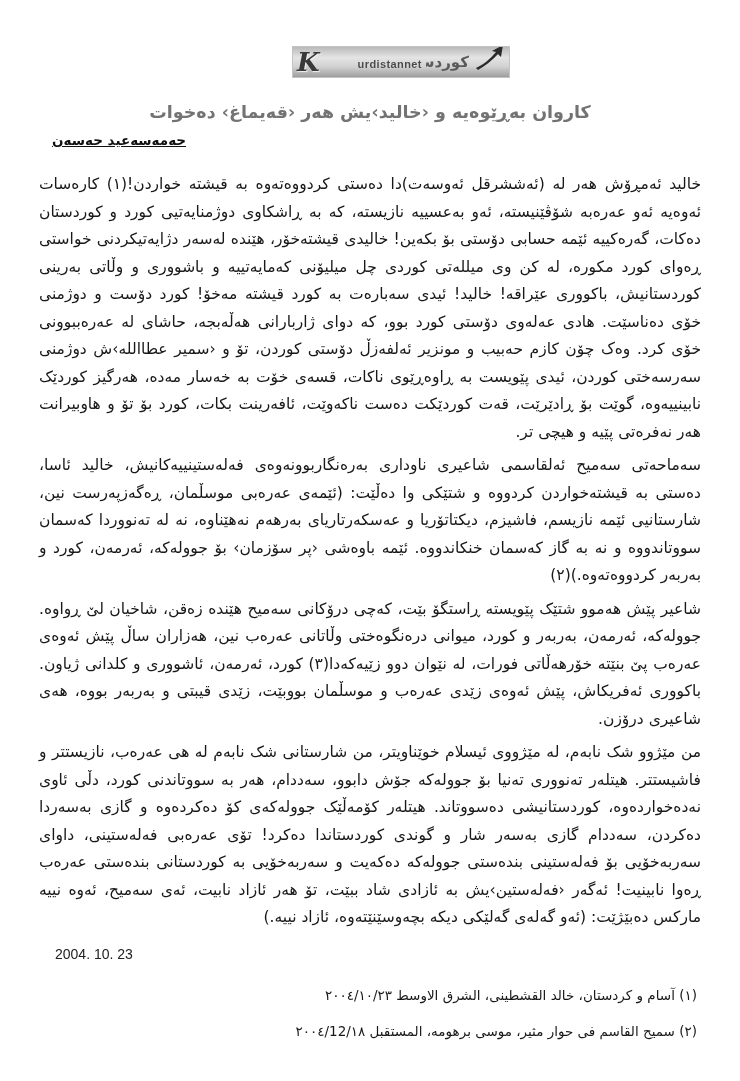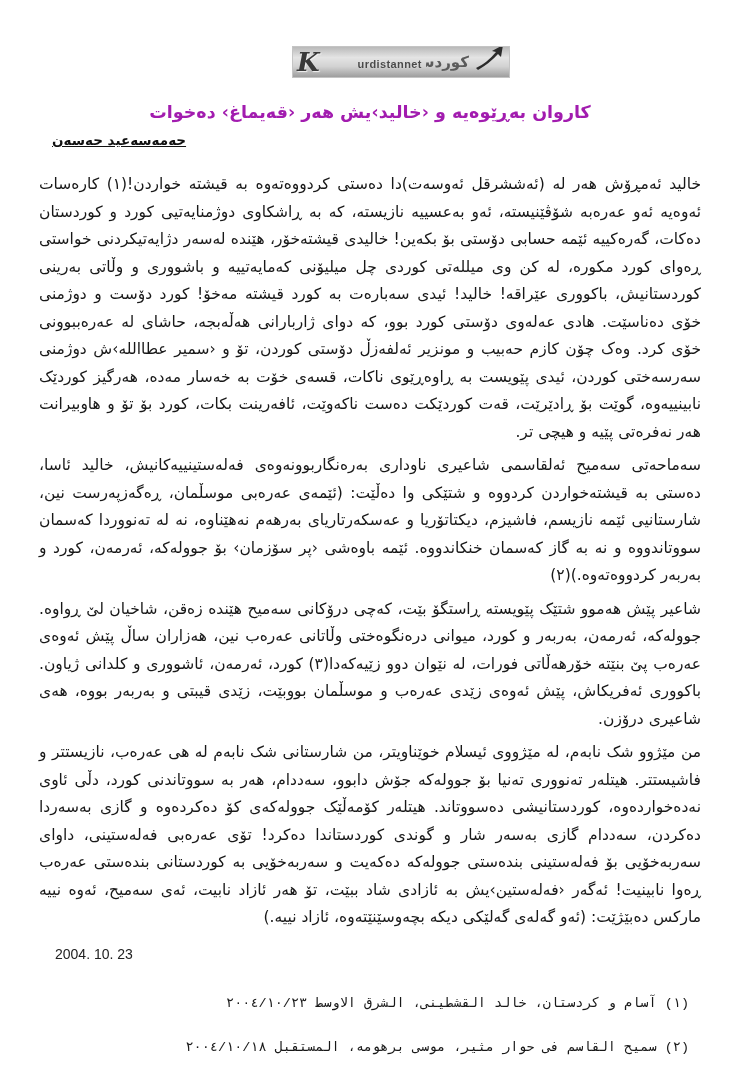--- a/index.html
+++ b/index.html
@@ -42,21 +42,21 @@
     margin:0 6px 0 4px;
     white-space:nowrap; overflow:hidden;
     flex:1; text-align:center;
   }
   .logo-arrow { flex:0 0 auto; margin-top:-6px; }
   
   .title {
     position:absolute; top:90px; left:0; right:0;
     direction:rtl; text-align:center;
     font-size:17.5px; font-weight:bold;
-    color:#a21caf;
+    color:#737373;
   }
   .author {
     position:absolute; top:132px; left:52px;
     direction:rtl;
     font-size:13.5px; font-weight:bold;
     text-decoration:underline;
     color:#111;
     text-align:right;
   }
   
@@ -75,21 +75,21 @@
     position:absolute; left:55px; top:946px;
     font-family:Liberation Sans, sans-serif;
     font-size:14px; color:#222;
   }
   .footnotes {
     position:absolute; right:35px; top:974px; left:35px;
     direction:rtl; text-align:right;
     font-size:13.5px; line-height:27.5px;
     color:#181818;
   }
-  .footnotes div { margin:16px;font-family:Liberation Mono, monospace; }
+  .footnotes div { margin:8px; }
 </style>
 </head>
 <body>
 
 <div class="page">
 
   <div class="logo">
     <span class="logo-k">K</span>
     <span class="logo-rest">urdistannet</span>
     <span class="logo-callig">كوردستان نێت</span>
@@ -108,16 +108,16 @@
     <p>خالید ئەمڕۆش هەر لە (ئەششرقل ئەوسەت)دا دەستی كردووەتەوە بە قیشتە خواردن!(١) كارەسات ئەوەیە ئەو عەرەبە شۆڤێنیستە، ئەو بەعسییە نازیستە، كە بە ڕاشكاوی دوژمنایەتیی كورد و كوردستان دەكات، گەرەكییە ئێمە حسابی دۆستی بۆ بكەین! خالیدی قیشتەخۆر، هێندە لەسەر دژایەتیكردنی خواستی ڕەوای كورد مكورە، لە كن وی میللەتی كوردی چل میلیۆنی كەمایەتییە و باشووری و وڵاتی بەرینی كوردستانیش، باكووری عێراقە! خالید! ئیدی سەبارەت بە كورد قیشتە مەخۆ! كورد دۆست و دوژمنی خۆی دەناسێت. هادی عەلەوی دۆستی كورد بوو، كە دوای ژاربارانی هەڵەبجە، حاشای لە عەرەببوونی خۆی كرد. وەک چۆن كازم حەبیب و مونزیر ئەلفەزڵ دۆستی كوردن، تۆ و ‹سمیر عطاالله›ش دوژمنی سەرسەختی كوردن، ئیدی پێویست بە ڕاوەڕێوی ناكات، قسەی خۆت بە خەسار مەدە، هەرگیز كوردێک نابینییەوە، گوێت بۆ ڕادێرێت، قەت كوردێكت دەست ناكەوێت، ئافەرینت بكات، كورد بۆ تۆ و هاوبیرانت هەر نەفرەتی پێیە و هیچی تر.</p>
     <p>سەماحەتی سەمیح ئەلقاسمی شاعیری ناوداری بەرەنگاربوونەوەی فەلەستینییەكانیش، خالید ئاسا، دەستی بە قیشتەخواردن كردووە و شتێكی وا دەڵێت: (ئێمەی عەرەبی موسڵمان، ڕەگەزپەرست نین، شارستانیی ئێمە نازیسم، فاشیزم، دیكتاتۆریا و عەسكەرتاریای بەرهەم نەهێناوە، نە لە تەنووردا كەسمان سووتاندووە و نە بە گاز كەسمان خنكاندووە. ئێمە باوەشی ‹پر سۆزمان› بۆ جوولەكە، ئەرمەن، كورد و بەربەر كردووەتەوە.)(٢)</p>
     <p>شاعیر پێش هەموو شتێک پێویستە ڕاستگۆ بێت، كەچی درۆكانی سەمیح هێندە زەقن، شاخیان لێ ڕواوە. جوولەكە، ئەرمەن، بەربەر و كورد، میوانی درەنگوەختی وڵاتانی عەرەب نین، هەزاران ساڵ پێش ئەوەی عەرەب پێ بنێتە خۆرهەڵاتی فورات، لە نێوان دوو زێیەكەدا(٣) كورد، ئەرمەن، ئاشووری و كلدانی ژیاون. باكووری ئەفریكاش، پێش ئەوەی زێدی عەرەب و موسڵمان بووبێت، زێدی قیبتی و بەربەر بووە، هەی شاعیری درۆزن.</p>
     <p>من مێژوو شک نابەم، لە مێژووی ئیسلام خوێناویتر، من شارستانی شک نابەم لە هی عەرەب، نازیستتر و فاشیستتر. هیتلەر تەنووری تەنیا بۆ جوولەكە جۆش دابوو، سەددام، هەر بە سووتاندنی كورد، دڵی ئاوی نەدەخواردەوە، كوردستانیشی دەسووتاند. هیتلەر كۆمەڵێک جوولەكەی كۆ دەكردەوە و گازی بەسەردا دەكردن، سەددام گازی بەسەر شار و گوندی كوردستاندا دەكرد! تۆی عەرەبی فەلەستینی، داوای سەربەخۆیی بۆ فەلەستینی بندەستی جوولەكە دەكەیت و سەربەخۆیی بە كوردستانی بندەستی عەرەب ڕەوا نابینیت! ئەگەر ‹فەلەستین›یش بە ئازادی شاد ببێت، تۆ هەر ئازاد نابیت، ئەی سەمیح، ئەوە نییە ماركس دەبێژێت: (ئەو گەلەی گەلێكی دیكە بچەوسێنێتەوە، ئازاد نییە.)</p>
   </div>
 
   <div class="date">2004. 10. 23</div>
 
   <div class="footnotes">
     <div>(١) آسام و كردستان، خالد القشطینی، الشرق الاوسط ٢٠٠٤/١٠/٢٣</div>
-    <div>(٢) سمیح القاسم فی حوار مثیر، موسی برهومه، المستقبل ٢٠٠٤/١٠/١٨</div>
+    <div>(٢) سمیح القاسم فی حوار مثیر، موسی برهومه، المستقبل ٢٠٠٤/12/١٨</div>
   </div>
 
 </div>
 
 </body></html>

